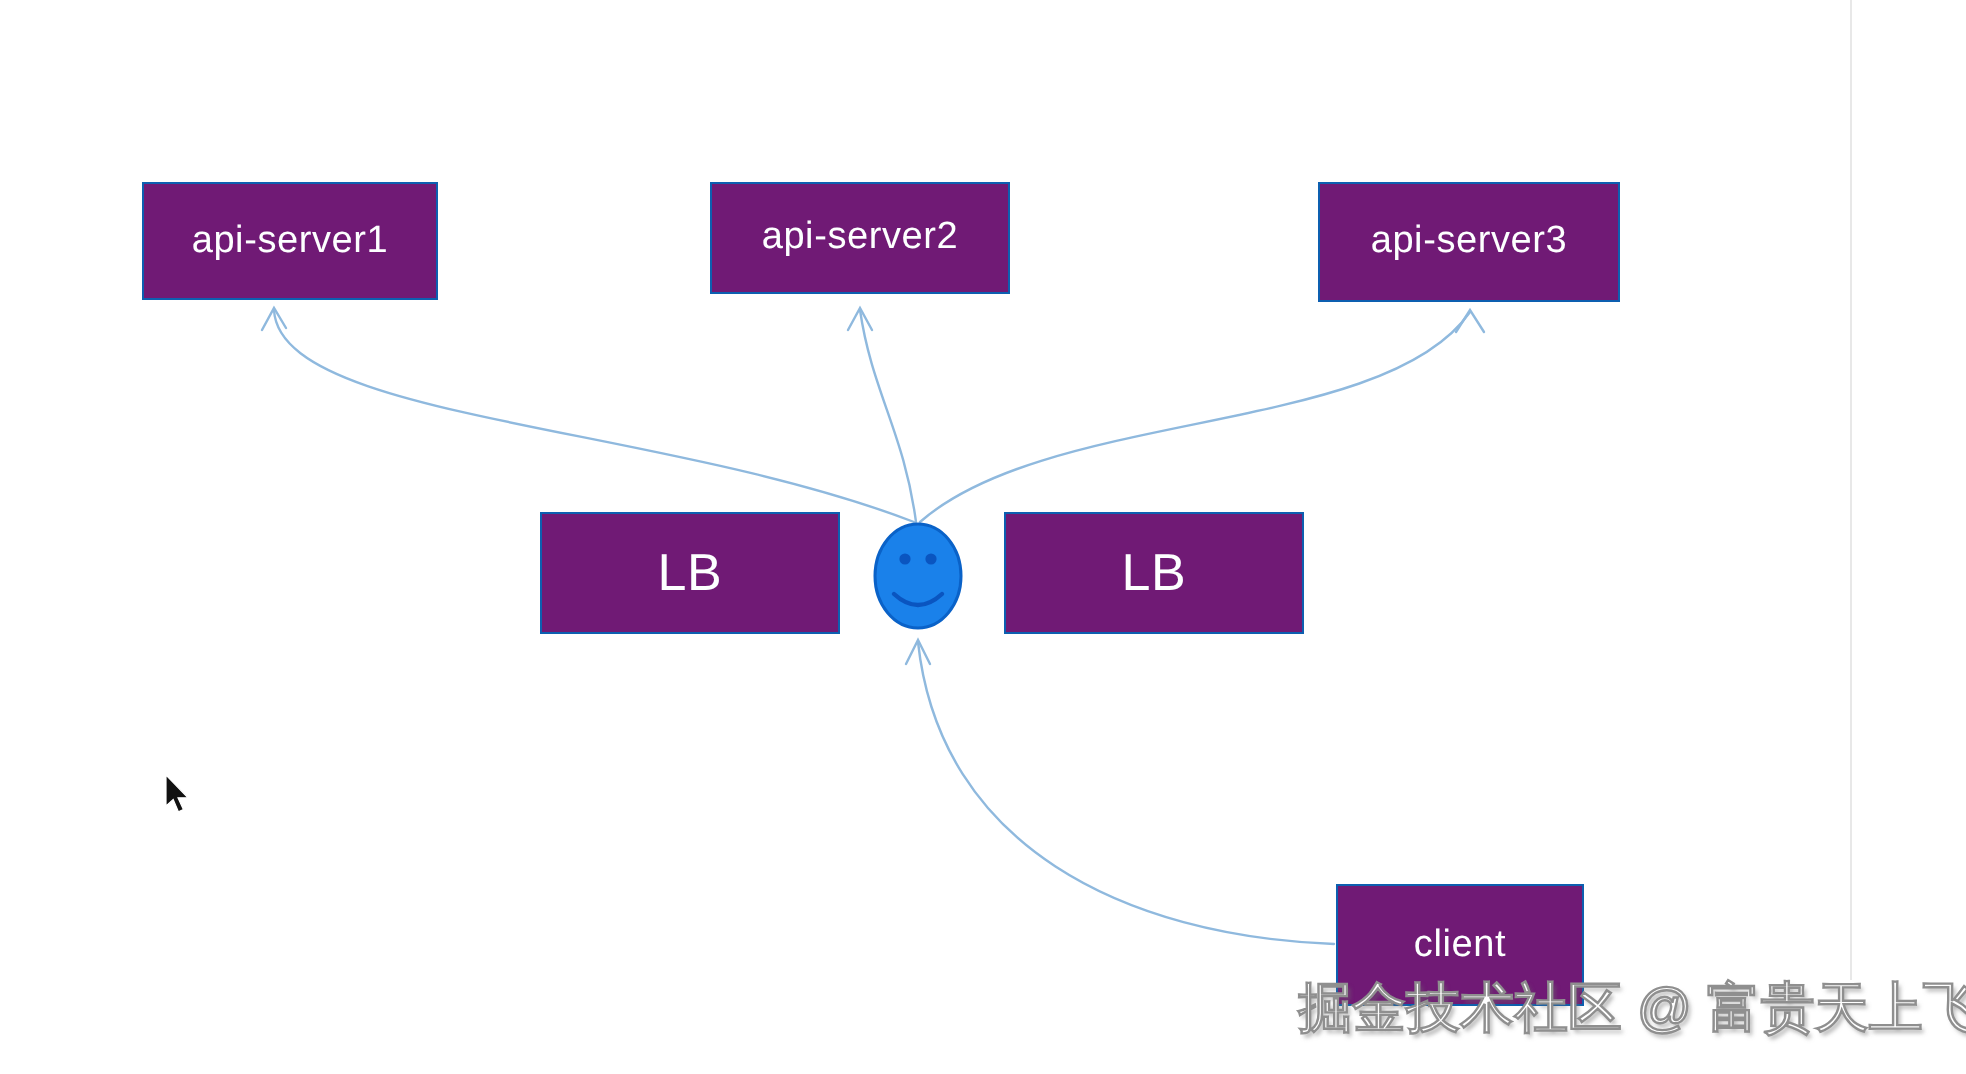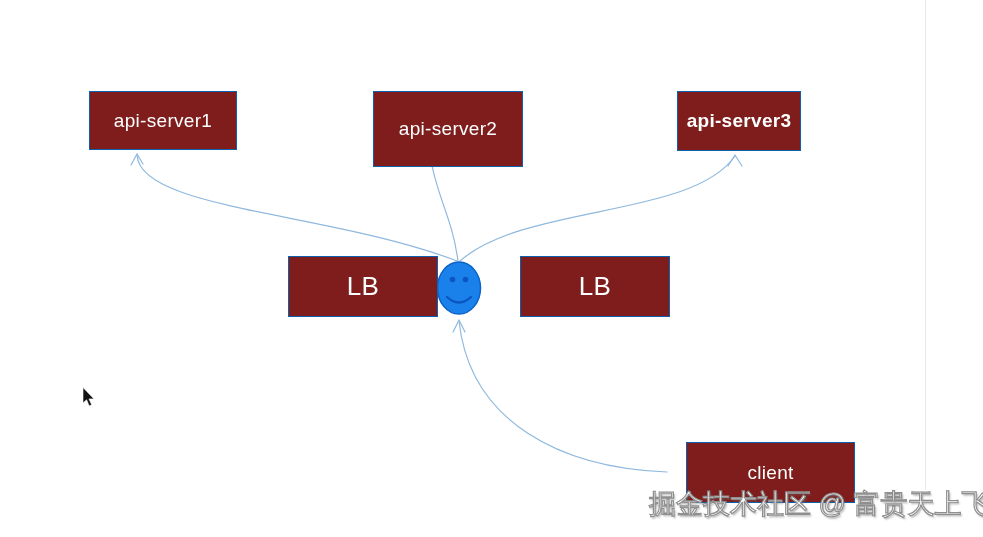--- a/index.html
+++ b/index.html
@@ -9,38 +9,37 @@
     width:983px; height:537px;
     background:#ffffff;
     overflow:hidden;
     font-family:"Liberation Sans", sans-serif;
   }
   .edges-svg {
     position:absolute; left:0; top:0; width:983px; height:537px;
   }
   .node {
     position:absolute;
-    background:#7f1d1d;
+    background:#701a75;
     border:1.5px solid #0d5fb0;
     display:flex; align-items:center; justify-content:center;
     color:#ffffff;
-    margin-left:18px;
   }
   .node-label {
     font-size:19px;
     letter-spacing:0.3px;
     color:#fdffff;
   }
   .api1 { left:71px;  top:91px;  width:148px; height:59px; }
-  .api2 { left:355px; top:91px;  width:150px; height:76px; }
-  .api3 { left:659px; top:91px;  width:124px; height:60px;font-weight:bold; }
+  .api2 { left:355px; top:91px;  width:150px; height:56px; }
+  .api3 { left:659px; top:91px;  width:151px; height:60px; }
   .lb-left  { left:270px; top:256px; width:150px; height:61px; }
   .lb-right { left:502px; top:256px; width:150px; height:61px; }
   .lb-left .node-label, .lb-right .node-label { font-size:26px; }
-  .client { left:668px; top:442px; width:169px; height:61px; }
+  .client { left:668px; top:442px; width:124px; height:61px; }
   .divider-line {
     position:absolute; left:925px; top:0; width:1px; height:490px;
     background:#e8e8e8;
   }
   .watermark {
     position:absolute; left:649px; top:489px;
     font-size:27px; line-height:30px;
     color:#ffffff;
     -webkit-text-stroke:1.2px #8f8f8f;
     text-shadow:1.5px 2px 2px rgba(110,110,110,0.55);

